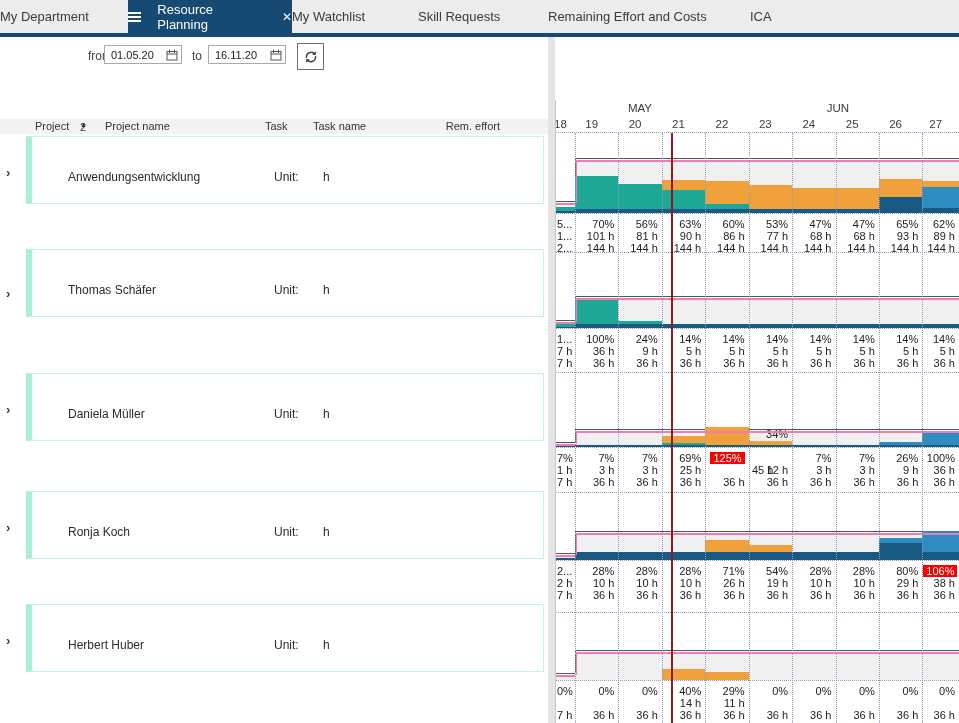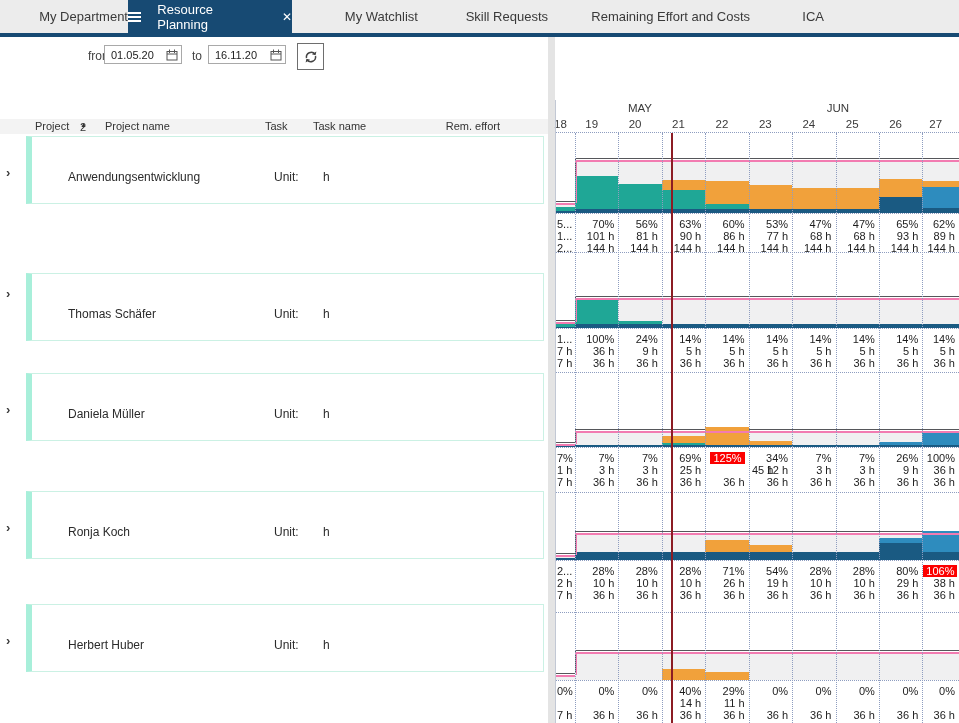--- a/index.html
+++ b/index.html
@@ -1,20 +1,20 @@
 <!DOCTYPE html>
 <html><head>
 <meta charset="utf-8">
 <style>
   html,body{margin:0;padding:0;background:#fff;}
   #page{position:relative;width:959px;height:723px;overflow:hidden;background:#fff;
         font-family:"Liberation Sans",sans-serif;color:#2b2b2b;}
   
   #tabbar{position:absolute;left:0;top:0;width:959px;height:33px;background:#ececec;display:flex;}
-  .tab{height:33px;display:flex;align-items:center;justify-content:flex-end;font-size:13px;color:#3a3a3a;cursor:default;}
+  .tab{height:33px;display:flex;align-items:center;justify-content:flex-start;font-size:13px;color:#3a3a3a;cursor:default;}
   .tab.active{background:#174a73;color:#fff;gap:16px;}
   .burger{display:inline-block;width:14px;}
   .burger i{display:block;height:2px;background:#fff;margin:2px 0;}
   .tabclose{font-size:12px;color:#fff;margin-left:4px;}
   #tabunderline{position:absolute;left:0;top:33px;width:959px;height:4px;background:#174a73;}
   
   .ctl-label{position:absolute;font-size:12px;color:#444;}
   .date-input{position:absolute;width:78px;height:19px;border:1px solid #a9a9a9;background:#fff;
               font-family:"Liberation Sans",sans-serif;font-size:11px;color:#222;padding:0 18px 0 6px;box-sizing:border-box;}
   .cal-icon{position:absolute;width:12px;height:12px;}
@@ -112,21 +112,21 @@
   </div>
 
   <div id="left-rows">
       <div class="expand-arrow" style="top: 165px;">›</div>
       <div class="rescard" style="top: 136px;">
         <span style="left: 36px; top: 33px;">Anwendungsentwicklung</span>
         <span style="left: 242px; top: 33px;">Unit:</span>
         <span style="left: 291px; top: 33px;">h</span>
       </div>
       <div class="expand-arrow" style="top: 286px;">›</div>
-      <div class="rescard" style="top: 273px; padding-left: 12px;">
+      <div class="rescard" style="top: 249px; padding-left: 12px;">
         <span style="left: 36px; top: 33px;">Thomas Schäfer</span>
         <span style="left: 242px; top: 33px;">Unit:</span>
         <span style="left: 291px; top: 33px;">h</span>
       </div>
       <div class="expand-arrow" style="top: 402px;">›</div>
       <div class="rescard" style="top: 373px;">
         <span style="left: 36px; top: 33px;">Daniela Müller</span>
         <span style="left: 242px; top: 33px;">Unit:</span>
         <span style="left: 291px; top: 33px;">h</span>
       </div>
@@ -298,21 +298,21 @@
       <div class="val" style="left: 662.8px; top: 452px; width: 38.4px;">69%</div>
       <div class="val" style="left: 662.8px; top: 464px; width: 38.4px;">25 h</div>
       <div class="val" style="left: 662.8px; top: 476px; width: 38.4px;">36 h</div>
       <div class="seg" style="left: 705px; top: 445px; width: 44px; height: 2px; background: rgb(26, 90, 130); pointer-events: auto;"></div>
       <div class="seg" style="left: 705px; top: 427px; width: 44px; height: 18px; background: rgb(241, 161, 59); pointer-events: auto;"></div>
       <div class="val" style="left: 706.2px; top: 452px; width: 38.4px;"><span class="ovl">125%</span></div>
       <div class="val" style="left: 735px; top: 464px; width: 38.4px;">45 h</div>
       <div class="val" style="left: 706.2px; top: 476px; width: 38.4px;">36 h</div>
       <div class="seg" style="left: 749px; top: 445px; width: 43px; height: 2px; background: rgb(26, 90, 130); pointer-events: auto;"></div>
       <div class="seg" style="left: 749px; top: 441px; width: 43px; height: 4px; background: rgb(241, 161, 59); pointer-events: auto;"></div>
-      <div class="val" style="left: 749.6px; top: 452px; width: 38.5px;">34%</div>
+      <div class="val" style="left: 749.6px; top: 428px; width: 38.5px;">34%</div>
       <div class="val" style="left: 749.6px; top: 464px; width: 38.5px;">12 h</div>
       <div class="val" style="left: 749.6px; top: 476px; width: 38.5px;">36 h</div>
       <div class="seg" style="left: 792px; top: 445px; width: 44px; height: 2px; background: rgb(26, 90, 130); pointer-events: auto;"></div>
       <div class="val" style="left: 793.1px; top: 452px; width: 38.4px;">7%</div>
       <div class="val" style="left: 793.1px; top: 464px; width: 38.4px;">3 h</div>
       <div class="val" style="left: 793.1px; top: 476px; width: 38.4px;">36 h</div>
       <div class="seg" style="left: 836px; top: 445px; width: 43px; height: 2px; background: rgb(26, 90, 130); pointer-events: auto;"></div>
       <div class="val" style="left: 836.5px; top: 452px; width: 38.4px;">7%</div>
       <div class="val" style="left: 836.5px; top: 464px; width: 38.4px;">3 h</div>
       <div class="val" style="left: 836.5px; top: 476px; width: 38.4px;">36 h</div>

